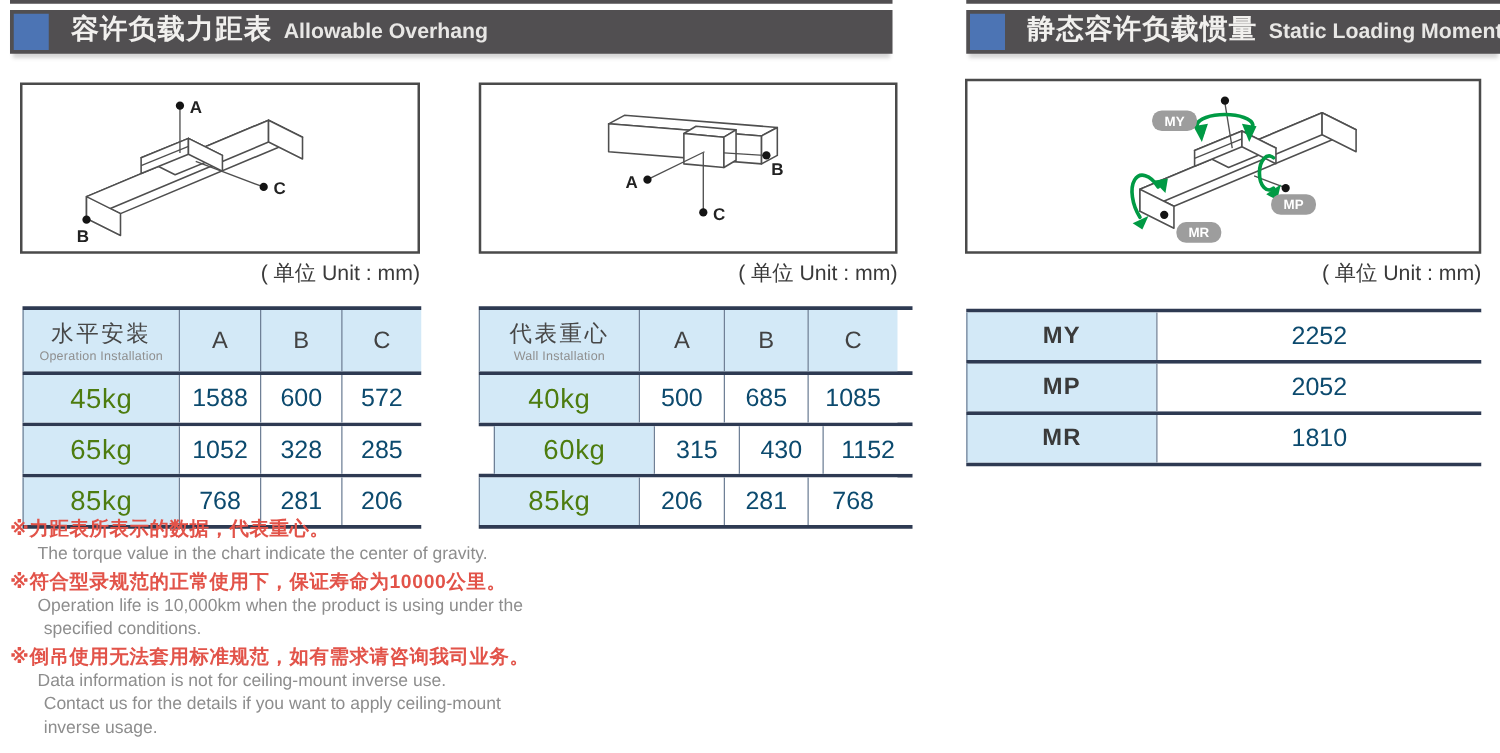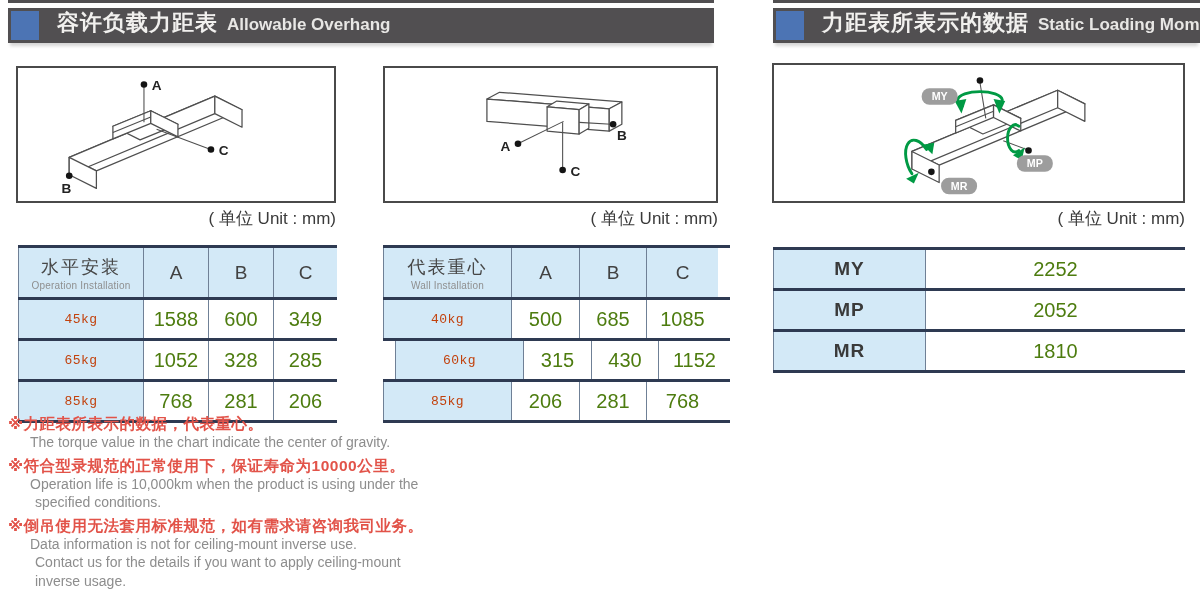--- a/index.html
+++ b/index.html
@@ -33,22 +33,22 @@
 
   
   .dtable{position:absolute;border-top:3px solid #2e3a52;}
   .trow{display:flex;border-bottom:3px solid #2e3a52;}
   .cell{border-left:1.4px solid #6f8096;box-sizing:border-box;display:flex;flex-direction:column;
         align-items:center;justify-content:center;background:#fff;}
   .blue{background:#d3e9f7;}
   .cn-h{font-size:18px;color:#474747;letter-spacing:2px;}
   .en-h{font-size:10px;color:#8f8f8f;margin-top:1px;letter-spacing:.2px;}
   .colh{font-size:19px;color:#424242;}
-  .load{font-size:13px;color:#c2410c;letter-spacing:.5px;font-family:Liberation Mono, monospace;}
-  .num{font-size:20px;color:#4d7c0f;}
+  .load{font-size:22px;color:#4d7c0f;letter-spacing:.5px;}
+  .num{font-size:20px;color:#0c4a6e;}
   .mlabel{font-size:19px;font-weight:bold;color:#3a3a3a;letter-spacing:1px;}
 
   
   .footnotes{position:absolute;left:8px;top:414px;width:500px;}
   .fn-cn{font-size:15.5px;line-height:19px;color:#e25349;font-weight:bold;letter-spacing:.5px;}
   .fn-en{font-size:14px;line-height:18.5px;color:#8d8d8d;margin-left:22px;}
   .fn-en.cont{margin-left:27px;}
   .fn-group{margin-top:4px;}
   .fn-group:first-child{margin-top:0;}
 </style>
@@ -64,21 +64,21 @@
     <div class="sec-accent"></div>
     <div class="sec-title">
       <span class="sec-cn">容许负载力距表</span>
       <span class="sec-en">Allowable Overhang</span>
     </div>
   </div>
 
   <div class="sec-bar" style="left:773px;width:427px;">
     <div class="sec-accent"></div>
     <div class="sec-title">
-      <span class="sec-cn">力距表所表示的数据</span>
+      <span class="sec-cn">静态容许负载惯量</span>
       <span class="sec-en">Static Loading Moment</span>
     </div>
   </div>
 
   <div class="diag-box" style="left:16px;top:66px;width:320px;height:137px;">
     <svg viewBox="0 0 320 137">
       <polygon class="rail" points="50,92 200,29 228,43 78,106"></polygon>
       <polygon class="rail" points="50,110 50,92 200,29 200,47"></polygon>
       <polygon class="rail" points="50,92 78,106 78,124 50,110"></polygon>
       <polygon class="rail" points="200,29 228,43 228,61 200,47"></polygon>
@@ -168,21 +168,21 @@
         <div class="en-h">Operation Installation</div>
       </div>
       <div class="cell blue colh" style="width:65px;">A</div>
       <div class="cell blue colh" style="width:65px;">B</div>
       <div class="cell blue colh" style="width:64px;">C</div>
     </div>
     <div class="trow" style="height:38px;">
       <div class="cell blue load" style="width:125px;">45kg</div>
       <div class="cell num" style="width:65px;">1588</div>
       <div class="cell num" style="width:65px;">600</div>
-      <div class="cell num" style="width:64px;">349</div>
+      <div class="cell num" style="width:64px;">572</div>
     </div>
     <div class="trow" style="height:38px;">
       <div class="cell blue load" style="width:125px;">65kg</div>
       <div class="cell num" style="width:65px;">1052</div>
       <div class="cell num" style="width:65px;">328</div>
       <div class="cell num" style="width:64px;">285</div>
     </div>
     <div class="trow" style="height:38px;">
       <div class="cell blue load" style="width:125px;">85kg</div>
       <div class="cell num" style="width:65px;">768</div>

